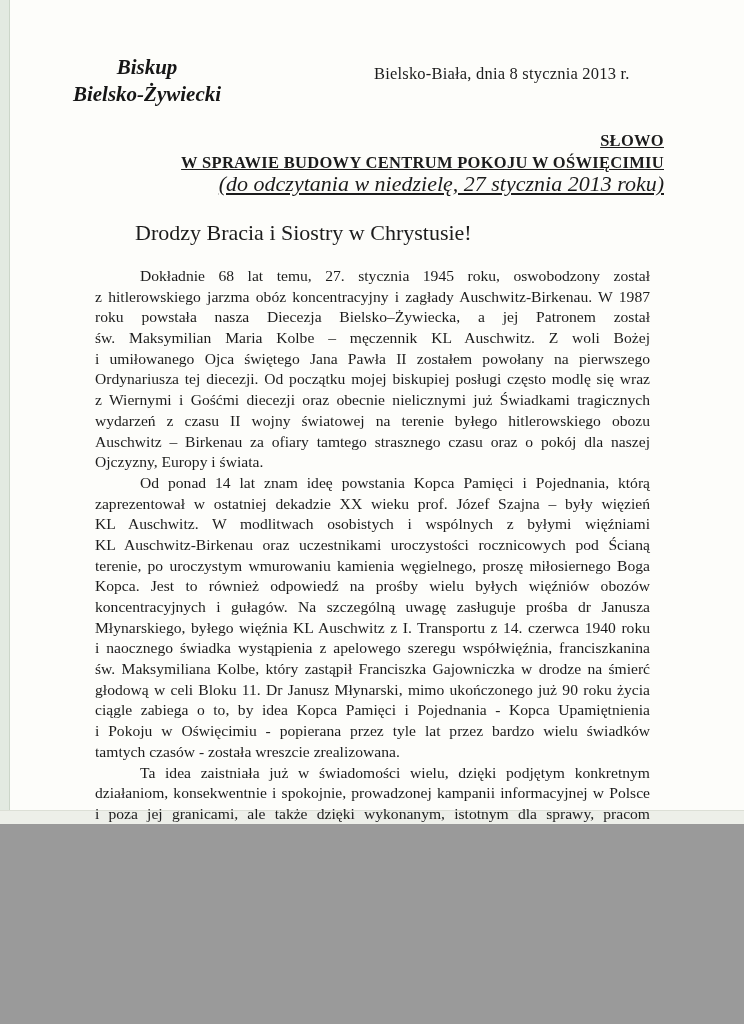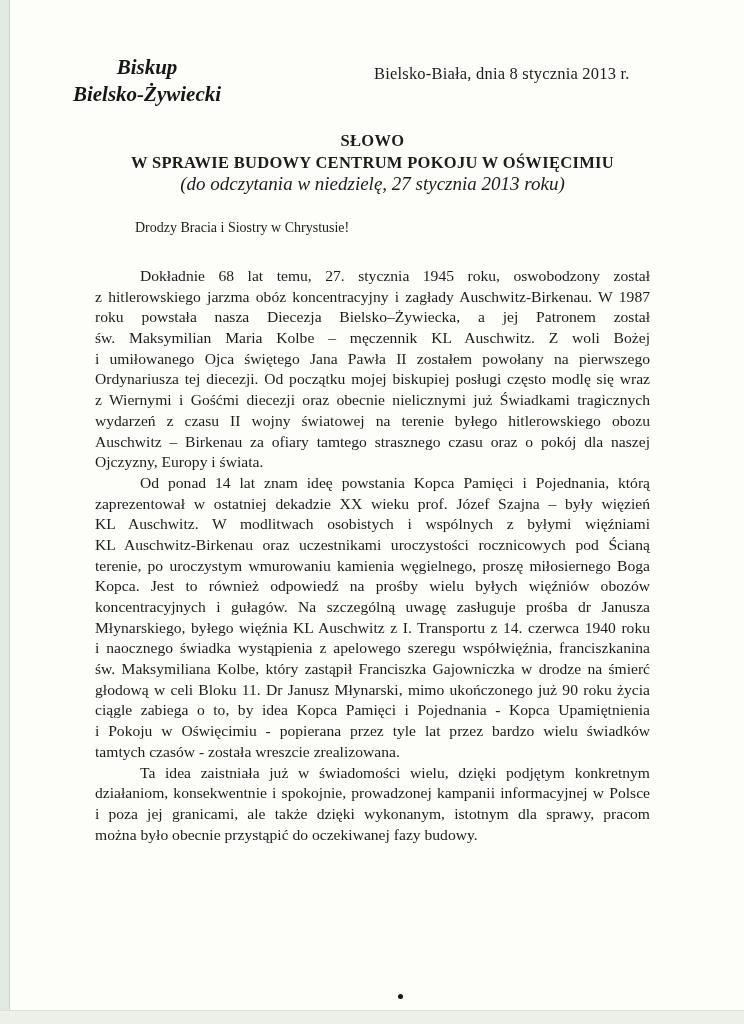--- a/index.html
+++ b/index.html
@@ -1,19 +1,19 @@
 <!DOCTYPE html>
 <html lang="pl"><head>
 <meta charset="utf-8">
 <style>
   html, body { margin: 0; padding: 0; background: #9a9a9a; }
   .page {
     position: relative;
     width: 744px;
-    height: 1024px;
+    height: 824px;
     margin: 0 auto;
     background: #fdfdfa;
     overflow: hidden;
     color: #1c1c1c;
     font-family: "Liberation Serif", serif;
   }
   
   .edge-left {
     position: absolute; left: 0; top: 0; width: 9px; height: 1024px;
     background: #e3eae1; border-right: 1px solid #ccd6c9;
@@ -27,28 +27,28 @@
     text-align: center;
     font-weight: bold; font-style: italic;
     font-size: 21px; line-height: 27px;
     color: #161616;
   }
   .dateline {
     position: absolute; left: 374px; top: 64px;
     font-size: 16.5px; letter-spacing: 0.2px;
   }
   .title-block {
-    position: absolute; left: 95px; top: 130px; width: 555px;
-    text-align: center; line-height: 21.5px;
+    position: absolute; left: 109px; top: 130px; width: 555px;
+    text-align: right; line-height: 21.5px; text-decoration: underline;
   }
   .title-line1, .title-line2 { font-weight: bold; font-size: 16.5px; letter-spacing: 0.3px; }
-  .title-line3 { font-style: italic; font-size: 19px; }
+  .title-line3 { font-style: italic; font-size: 22px; }
   .salutation {
     position: absolute; left: 135px; top: 220px;
-    font-size: 14px;
+    font-size: 22px;
   }
   .body-text {
     position: absolute; left: 95px; top: 266px; width: 555px;
     font-size: 15.6px;
   }
   .paragraph { margin: 0; }
   .line {
     height: 20.7px; line-height: 20.7px;
     text-align: justify; text-align-last: justify;
     white-space: normal; overflow: visible;

